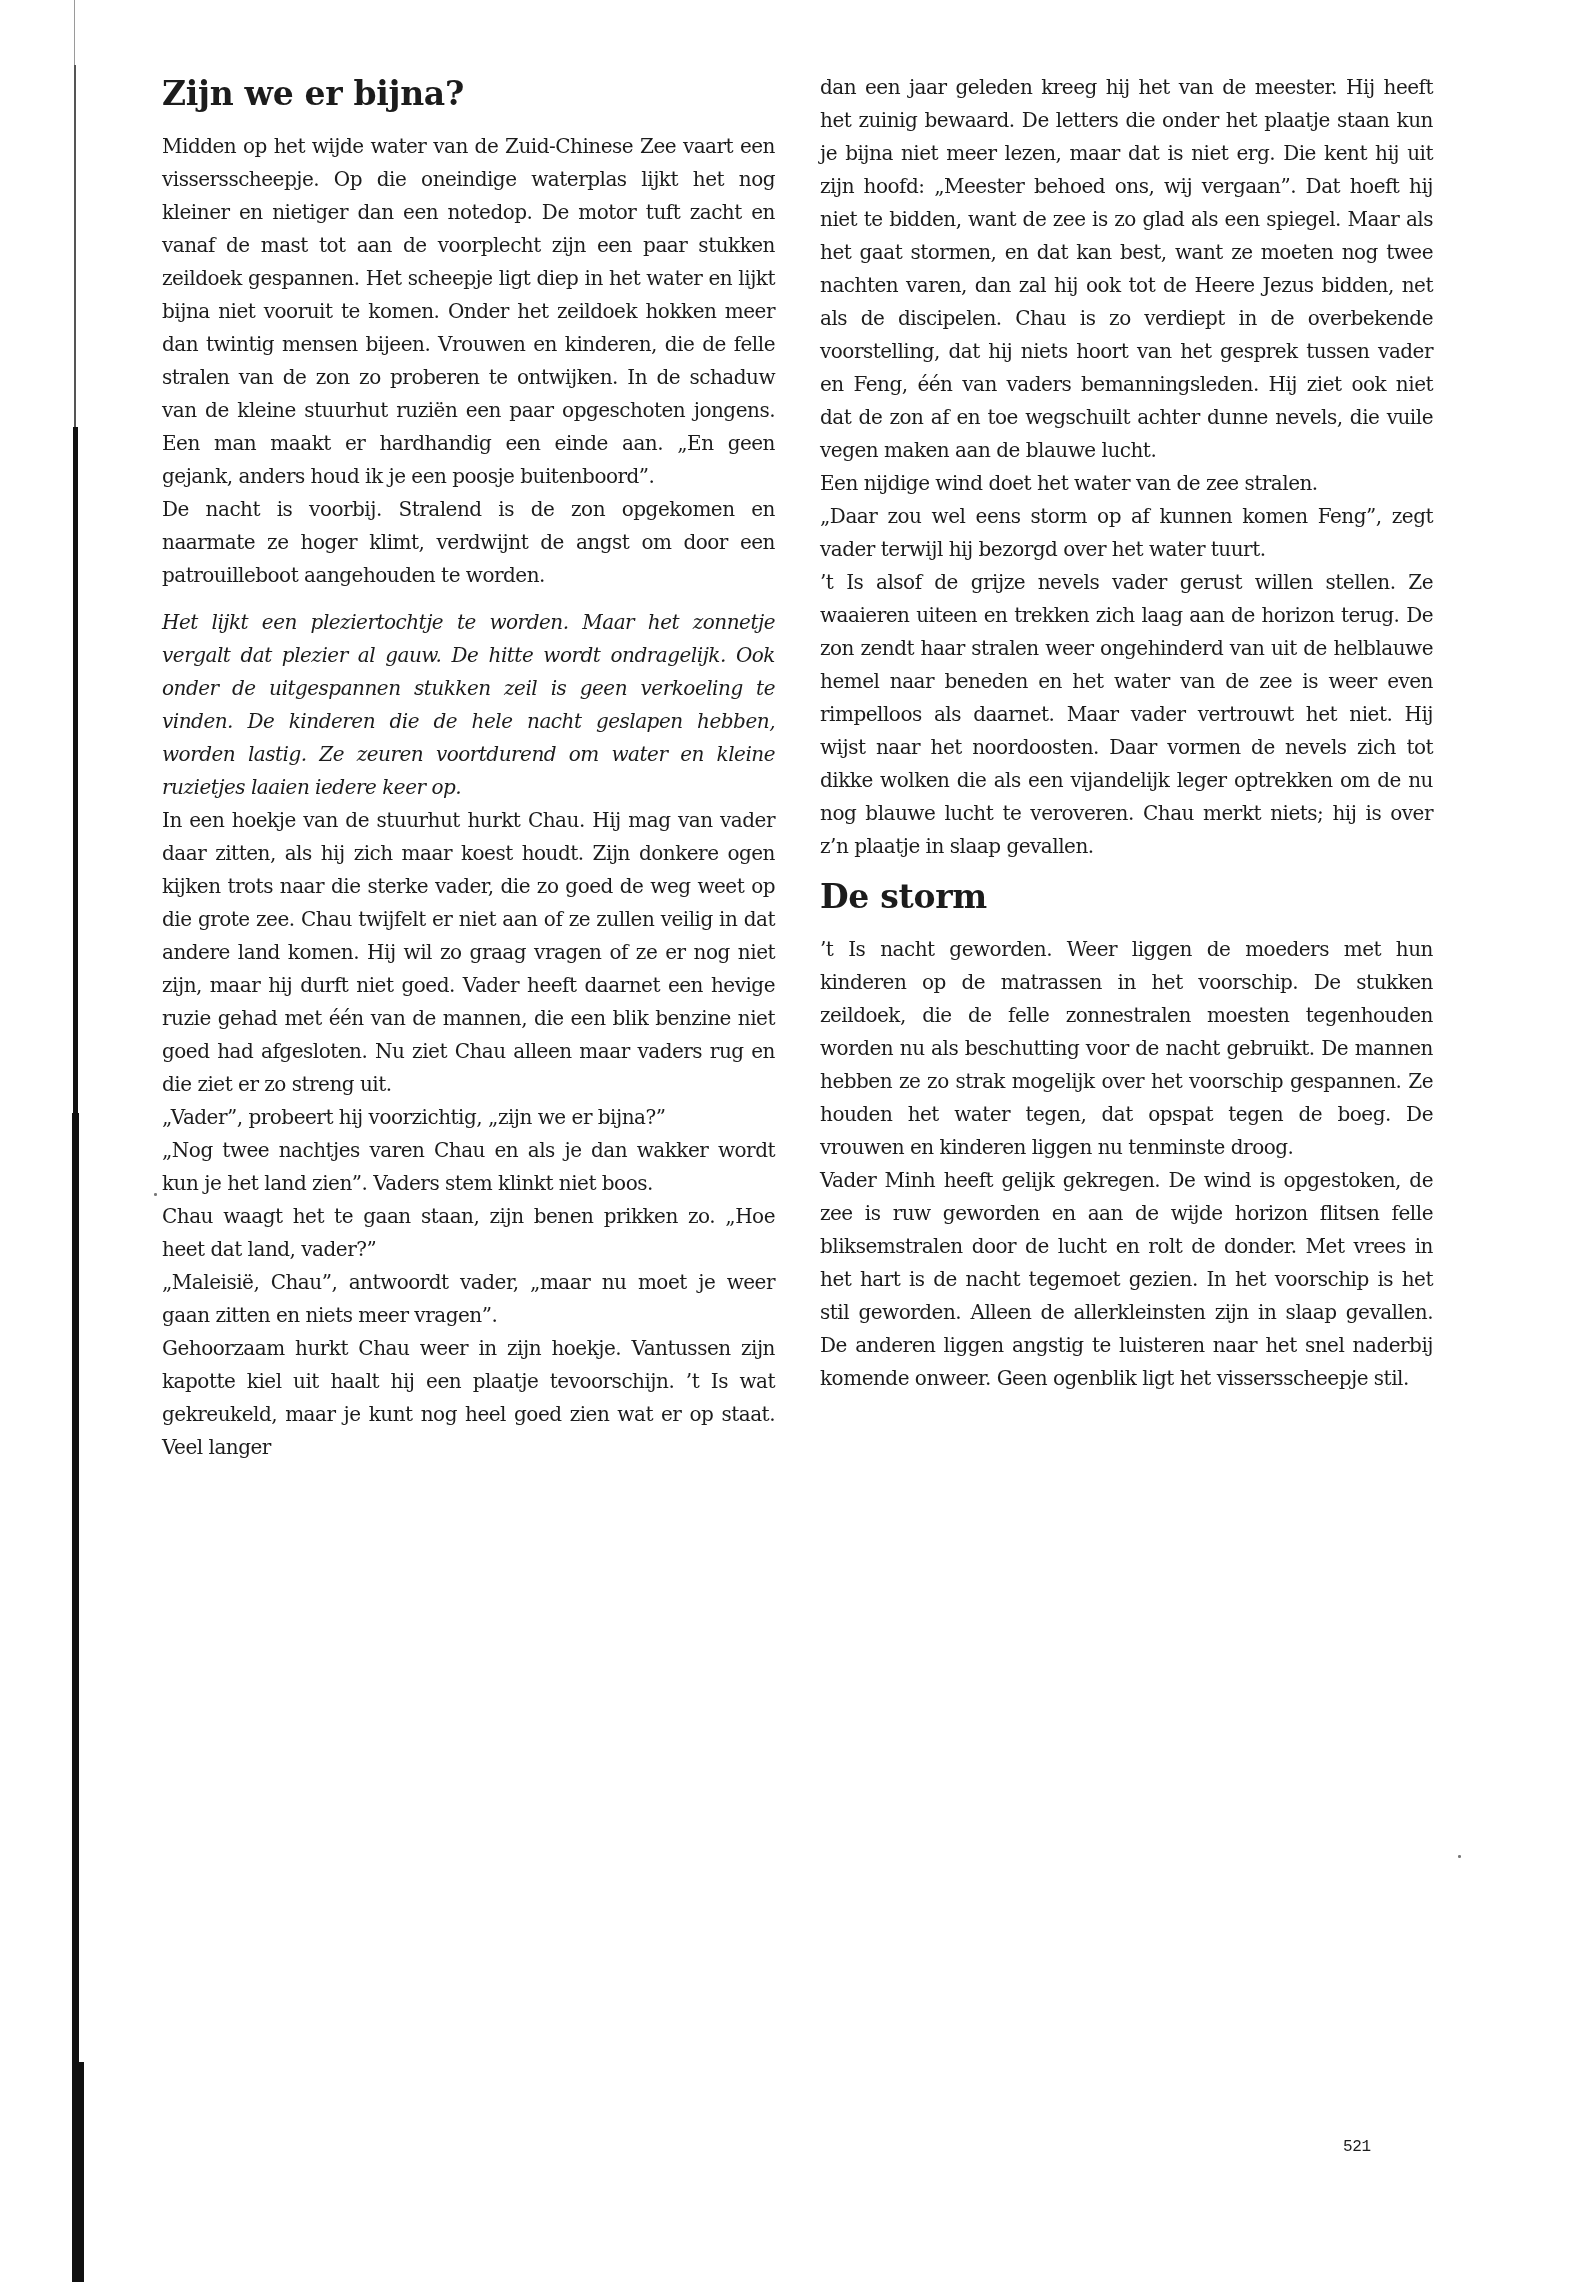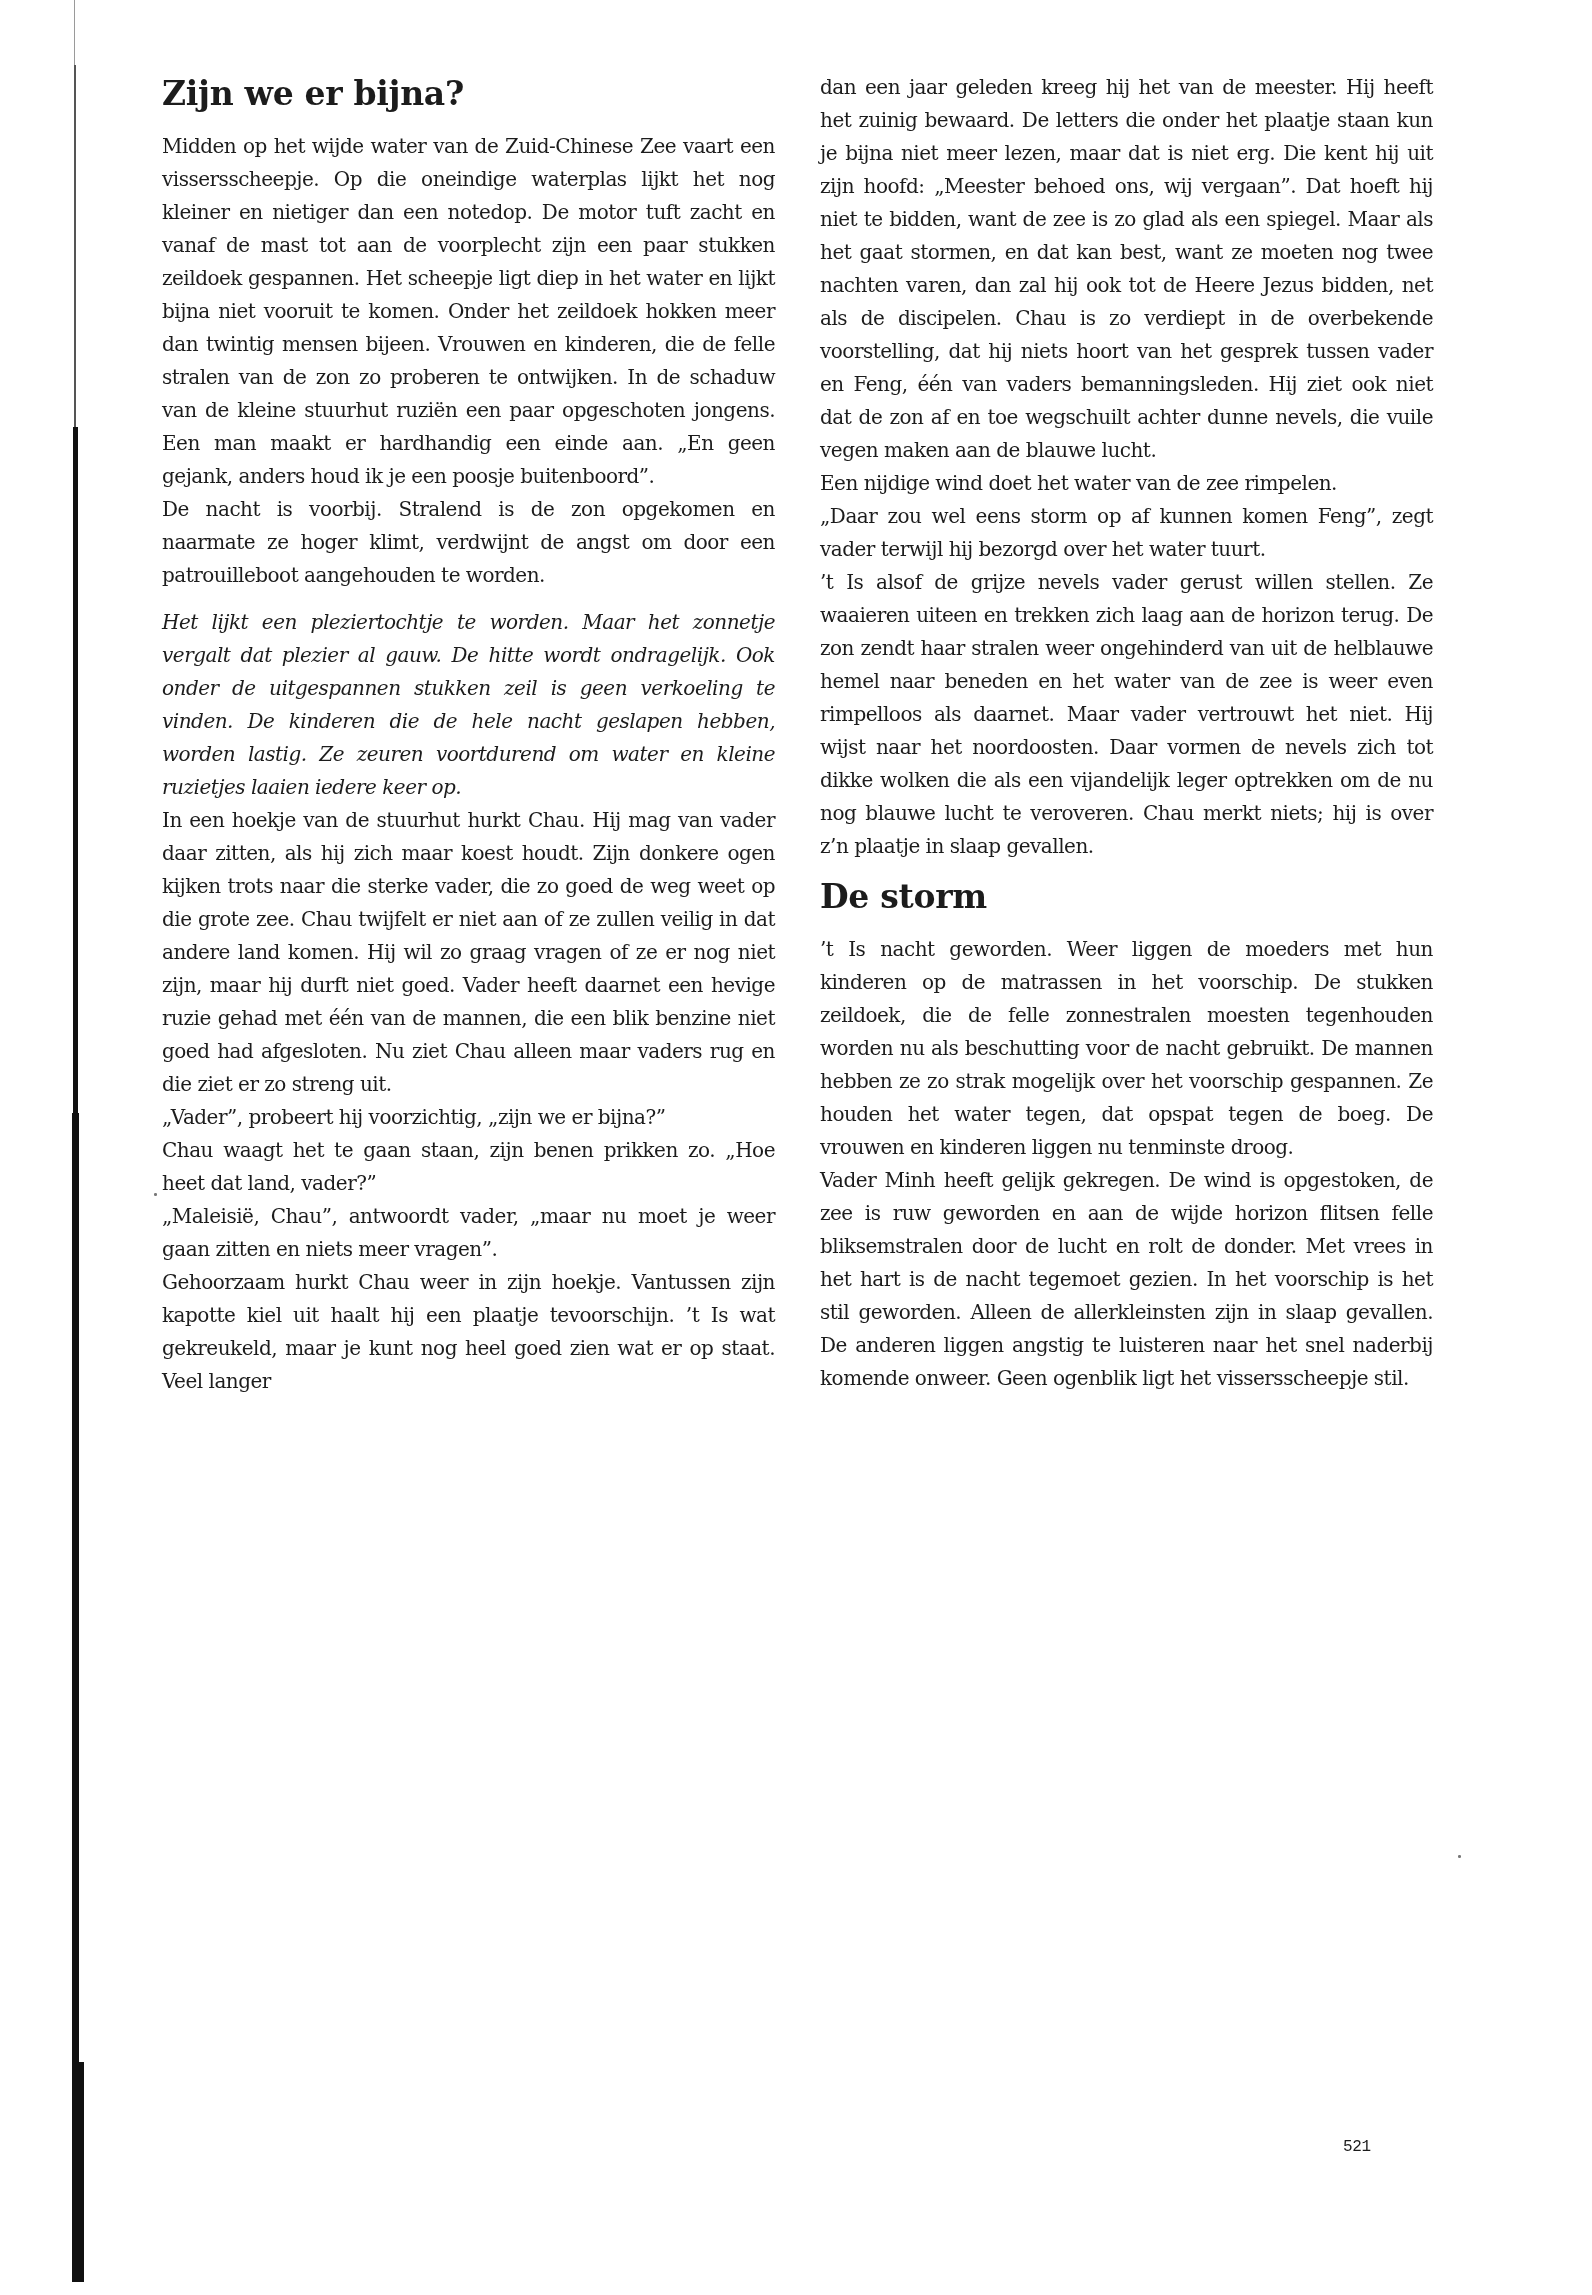--- a/index.html
+++ b/index.html
@@ -91,28 +91,29 @@
   <div class="seg seg5"></div>
 </div>
 
 <div class="column col-left">
   <h2 class="heading">Zijn we er bijna?</h2>
   <p class="para">Midden op het wijde water van de Zuid-Chinese Zee vaart een vissersscheepje. Op die oneindige waterplas lijkt het nog kleiner en nietiger dan een notedop. De motor tuft zacht en vanaf de mast tot aan de voorplecht zijn een paar stukken zeildoek gespannen. Het scheepje ligt diep in het water en lijkt bijna niet vooruit te komen. Onder het zeildoek hokken meer dan twintig mensen bijeen. Vrouwen en kinderen, die de felle stralen van de zon zo proberen te ontwijken. In de schaduw van de kleine stuurhut ruziën een paar opgeschoten jongens. Een man maakt er hardhandig een einde aan. „En geen gejank, anders houd ik je een poosje buitenboord”.</p>
   <p class="para">De nacht is voorbij. Stralend is de zon opgekomen en naarmate ze hoger klimt, verdwijnt de angst om door een patrouilleboot aangehouden te worden.</p>
   <p class="para gap">Het lijkt een pleziertochtje te worden. Maar het zonnetje vergalt dat plezier al gauw. De hitte wordt ondragelijk. Ook onder de uitgespannen stukken zeil is geen verkoeling te vinden. De kinderen die de hele nacht geslapen hebben, worden lastig. Ze zeuren voortdurend om water en kleine ruzietjes laaien iedere keer op.</p>
   <p class="para">In een hoekje van de stuurhut hurkt Chau. Hij mag van vader daar zitten, als hij zich maar koest houdt. Zijn donkere ogen kijken trots naar die sterke vader, die zo goed de weg weet op die grote zee. Chau twijfelt er niet aan of ze zullen veilig in dat andere land komen. Hij wil zo graag vragen of ze er nog niet zijn, maar hij durft niet goed. Vader heeft daarnet een hevige ruzie gehad met één van de mannen, die een blik benzine niet goed had afgesloten. Nu ziet Chau alleen maar vaders rug en die ziet er zo streng uit.</p>
   <p class="para">„Vader”, probeert hij voorzichtig, „zijn we er bijna?”</p>
+  <p class="para">„Nog twee nachtjes varen Chau en als je dan wakker wordt kun je het land zien”. Vaders stem klinkt niet boos.</p>
   <p class="para">Chau waagt het te gaan staan, zijn benen prikken zo. „Hoe heet dat land, vader?”</p>
   <p class="para">„Maleisië, Chau”, antwoordt vader, „maar nu moet je weer gaan zitten en niets meer vragen”.</p>
   <p class="para">Gehoorzaam hurkt Chau weer in zijn hoekje. Vantussen zijn kapotte kiel uit haalt hij een plaatje tevoorschijn. ’t Is wat gekreukeld, maar je kunt nog heel goed zien wat er op staat. Veel langer</p>
 </div>
 
 <div class="column col-right">
   <p class="para">dan een jaar geleden kreeg hij het van de meester. Hij heeft het zuinig bewaard. De letters die onder het plaatje staan kun je bijna niet meer lezen, maar dat is niet erg. Die kent hij uit zijn hoofd: „Meester behoed ons, wij vergaan”. Dat hoeft hij niet te bidden, want de zee is zo glad als een spiegel. Maar als het gaat stormen, en dat kan best, want ze moeten nog twee nachten varen, dan zal hij ook tot de Heere Jezus bidden, net als de discipelen. Chau is zo verdiept in de overbekende voorstelling, dat hij niets hoort van het gesprek tussen vader en Feng, één van vaders bemanningsleden. Hij ziet ook niet dat de zon af en toe wegschuilt achter dunne nevels, die vuile vegen maken aan de blauwe lucht.</p>
-  <p class="para">Een nijdige wind doet het water van de zee rimpelen.</p>
+  <p class="para">Een nijdige wind doet het water van de zee stralen.</p>
   <p class="para">„Daar zou wel eens storm op af kunnen komen Feng”, zegt vader terwijl hij bezorgd over het water tuurt.</p>
   <p class="para">’t Is alsof de grijze nevels vader gerust willen stellen. Ze waaieren uiteen en trekken zich laag aan de horizon terug. De zon zendt haar stralen weer ongehinderd van uit de helblauwe hemel naar beneden en het water van de zee is weer even rimpelloos als daarnet. Maar vader vertrouwt het niet. Hij wijst naar het noordoosten. Daar vormen de nevels zich tot dikke wolken die als een vijandelijk leger optrekken om de nu nog blauwe lucht te veroveren. Chau merkt niets; hij is over z’n plaatje in slaap gevallen.</p>
   <h2 class="heading">De storm</h2>
   <p class="para">’t Is nacht geworden. Weer liggen de moeders met hun kinderen op de matrassen in het voorschip. De stukken zeildoek, die de felle zonnestralen moesten tegenhouden worden nu als beschutting voor de nacht gebruikt. De mannen hebben ze zo strak mogelijk over het voorschip gespannen. Ze houden het water tegen, dat opspat tegen de boeg. De vrouwen en kinderen liggen nu tenminste droog.</p>
   <p class="para">Vader Minh heeft gelijk gekregen. De wind is opgestoken, de zee is ruw geworden en aan de wijde horizon flitsen felle bliksemstralen door de lucht en rolt de donder. Met vrees in het hart is de nacht tegemoet gezien. In het voorschip is het stil geworden. Alleen de allerkleinsten zijn in slaap gevallen. De anderen liggen angstig te luisteren naar het snel naderbij komende onweer. Geen ogenblik ligt het vissersscheepje stil.</p>
 </div>
 
 <div class="page-number">521</div>
 
 <div class="speck" style="left:154px; top:1193px;"></div>

